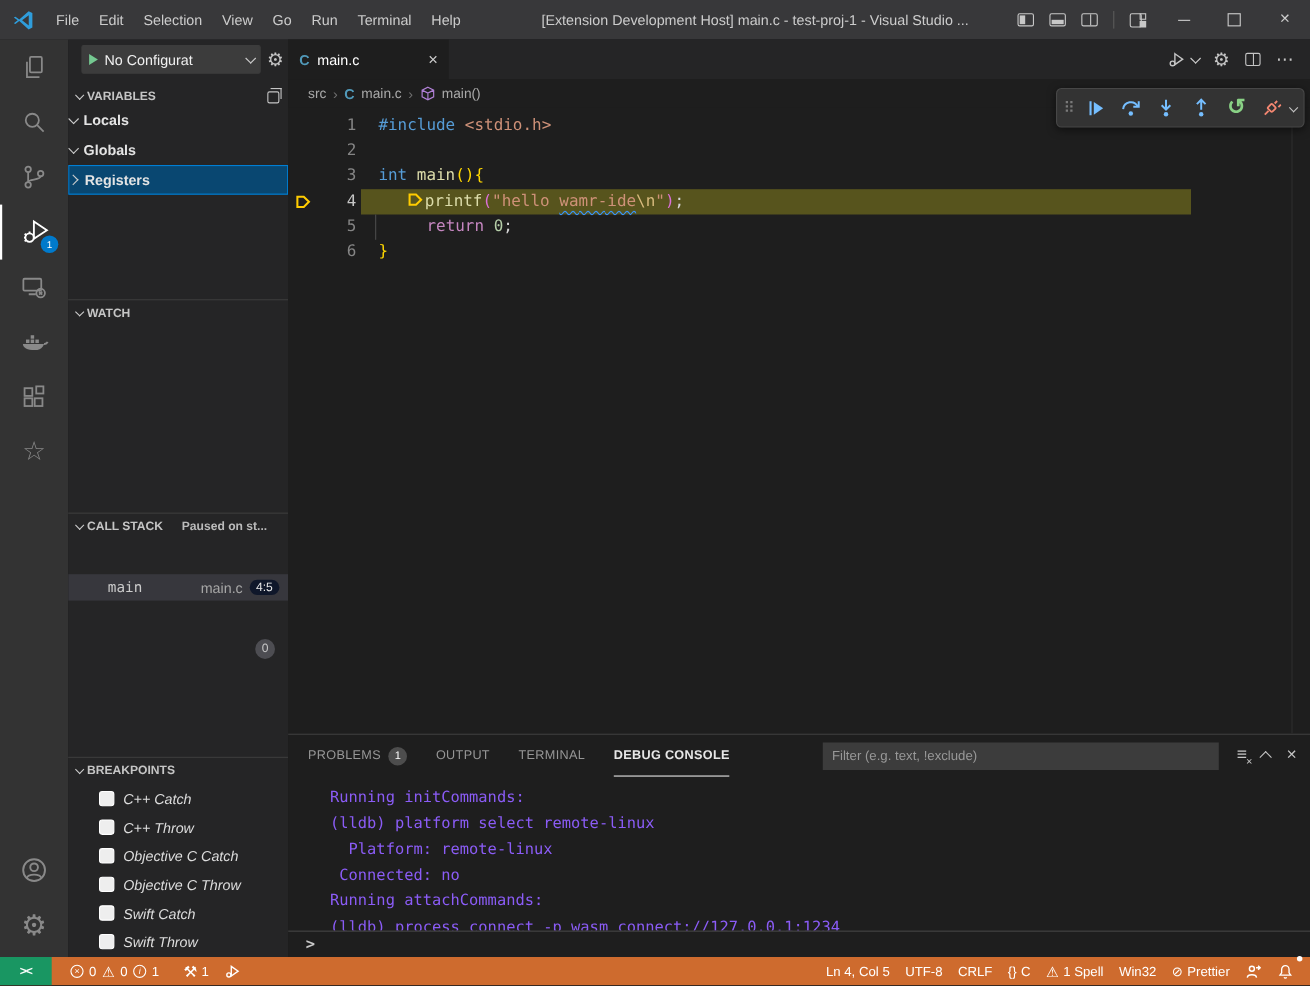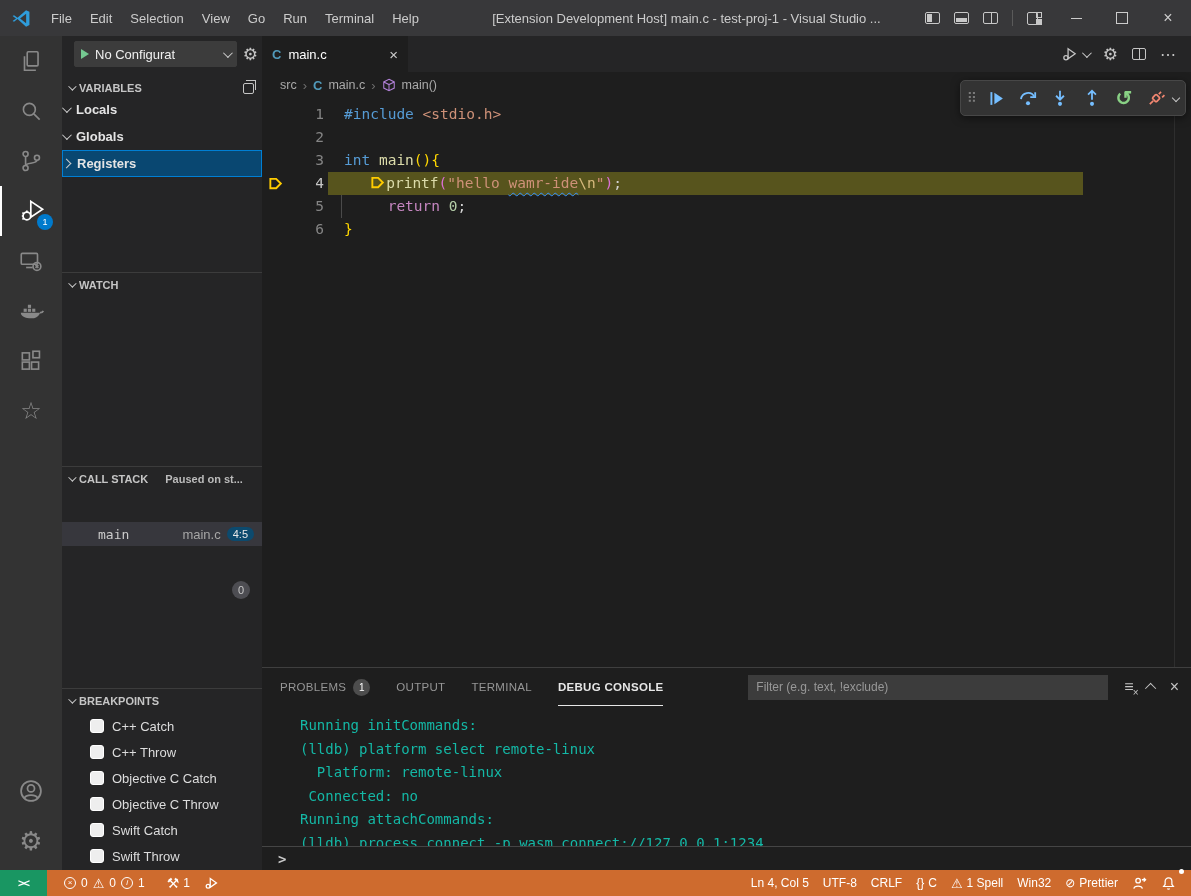--- a/index.html
+++ b/index.html
@@ -56,24 +56,24 @@
   .sb-header .chev { width:6px; height:6px; }
   .sb-sec-border { border-top:1px solid #3c3c3c; }
   .hdr-status { font-size:11px; font-weight:bold; color:#bbbbbb; margin-left:12px; white-space:nowrap; overflow:hidden; }
   .copy-icon { margin-left:auto; width:11px; height:11px; border:1px solid #c5c5c5; border-radius:2px; position:relative; }
   .copy-icon::before { content:""; position:absolute; left:2px; top:-4px; width:9px; height:9px; border-top:1px solid #c5c5c5; border-right:1px solid #c5c5c5; }
   .tree-row { height:27px; display:flex; align-items:center; gap:7px; padding-left:0; font-weight:bold; color:#e4e4e4; }
   .tree-row.selected { background:#094771; border:1px solid #007fd4; }
   .callstack-row { height:24px; display:flex; align-items:center; background:#37373d; padding:0 8px 0 36px; }
   .cs-fn { font-family:"DejaVu Sans Mono", monospace; font-size:13px; color:#cccccc; }
   .cs-file { margin-left:auto; color:#a6a6a6; font-size:13px; }
-  .cs-badge { margin-left:6px; background:#0c4a6e; color:#e8e8e8; font-size:11px; border-radius:9px; padding:1px 6px; }
+  .cs-badge { margin-left:6px; background:#0f172a; color:#e8e8e8; font-size:11px; border-radius:9px; padding:1px 6px; }
   .cs-zero-row { height:26px; display:flex; align-items:center; justify-content:flex-end; padding-right:12px; }
   .cs-zero { width:18px; height:18px; border-radius:50%; background:#4d4d52; color:#c8c8c8; font-size:11px; display:flex; align-items:center; justify-content:center; }
-  .bp-row { height:26px; display:flex; align-items:center; gap:8px; padding-left:28px; font-size:13px; color:#dddddd; }
+  .bp-row { height:26px; display:flex; align-items:center; gap:8px; padding-left:28px; font-size:13px; color:#dddddd;font-style:italic; }
   .bp-check { width:14px; height:14px; background:#eeeeee; border:1px solid #ffffff; border-radius:3px; flex:0 0 auto; }
 
   
   .editor-col { flex:1; display:flex; flex-direction:column; min-width:0; position:relative; background:#1e1e1e; }
   .tabbar { height:36px; background:#252526; display:flex; align-items:stretch; flex:0 0 auto; }
   .tab { width:146px; background:#1e1e1e; display:flex; align-items:center; gap:7px; padding:0 10px; color:#ffffff; font-size:13px; }
   .lang-c { color:#519aba; font-weight:bold; font-size:13px; }
   .tab-close { margin-left:auto; color:#cccccc; font-size:15px; }
   .editor-actions { margin-left:auto; display:flex; align-items:center; gap:14px; padding-right:14px; color:#c5c5c5; }
   .run-combo { display:flex; align-items:center; gap:4px; }
@@ -114,21 +114,21 @@
   .panel-tab.active { color:#e7e7e7; border-bottom:1px solid #e7e7e7;font-weight:bold; }
   .ptab-badge { width:17px; height:17px; border-radius:50%; background:#4d4d4d; color:#ffffff; font-size:10px; display:flex; align-items:center; justify-content:center; }
   .filter-input { margin-left:auto; width:360px; height:25px; background:#3c3c3c; border:none; outline:none; color:#cccccc; font-size:12px; padding:0 8px; font-family:"Liberation Sans", sans-serif; }
   .filter-input::placeholder { color:#989898; }
   .panel-actions { display:flex; align-items:center; gap:14px; margin-left:16px; color:#c5c5c5; }
   .clear-all { position:relative; font-size:16px; line-height:1; }
   .clear-all::after { content:"×"; position:absolute; right:-5px; bottom:-3px; font-size:10px; }
   .chev-up-icon { width:8px; height:8px; border-left:1.5px solid #c5c5c5; border-top:1.5px solid #c5c5c5; transform:rotate(45deg) translateY(2px); }
   .panel-close { font-size:16px; }
   .console-output { flex:1; padding:8px 0 0 38px; overflow:hidden; }
-  .console-line { font-family:"DejaVu Sans Mono", monospace; font-size:14px; line-height:23.5px; color:#14b8a6; white-space:pre; }
+  .console-line { font-family:"DejaVu Sans Mono", monospace; font-size:14px; line-height:23.5px; color:#8b5cf6; white-space:pre; }
   .console-input-row { height:24px; border-top:1px solid #454545; display:flex; align-items:center; padding-left:16px; flex:0 0 auto; }
   .console-prompt { color:#c8c8c8; font-weight:bold; font-size:14px; font-family:"DejaVu Sans Mono", monospace; }
 
   
   .statusbar { height:26px; background:#ce6b2e; display:flex; align-items:center; color:#ffffff; font-size:12px; flex:0 0 auto; }
   .sb-remote { width:47px; height:26px; background:#199662; display:flex; align-items:center; justify-content:center; font-weight:bold; font-size:11px; letter-spacing:-1px; }
   .sb-item { display:flex; align-items:center; gap:4px; padding:0 7px; height:26px; }
   .st-circle { width:12px; height:12px; border:1px solid #ffffff; border-radius:50%; display:inline-flex; align-items:center; justify-content:center; font-size:8px; line-height:1; }
   .sb-right { margin-left:auto; display:flex; align-items:center; padding-right:8px; }
   .warn-glyph { font-size:13px; line-height:1; }

